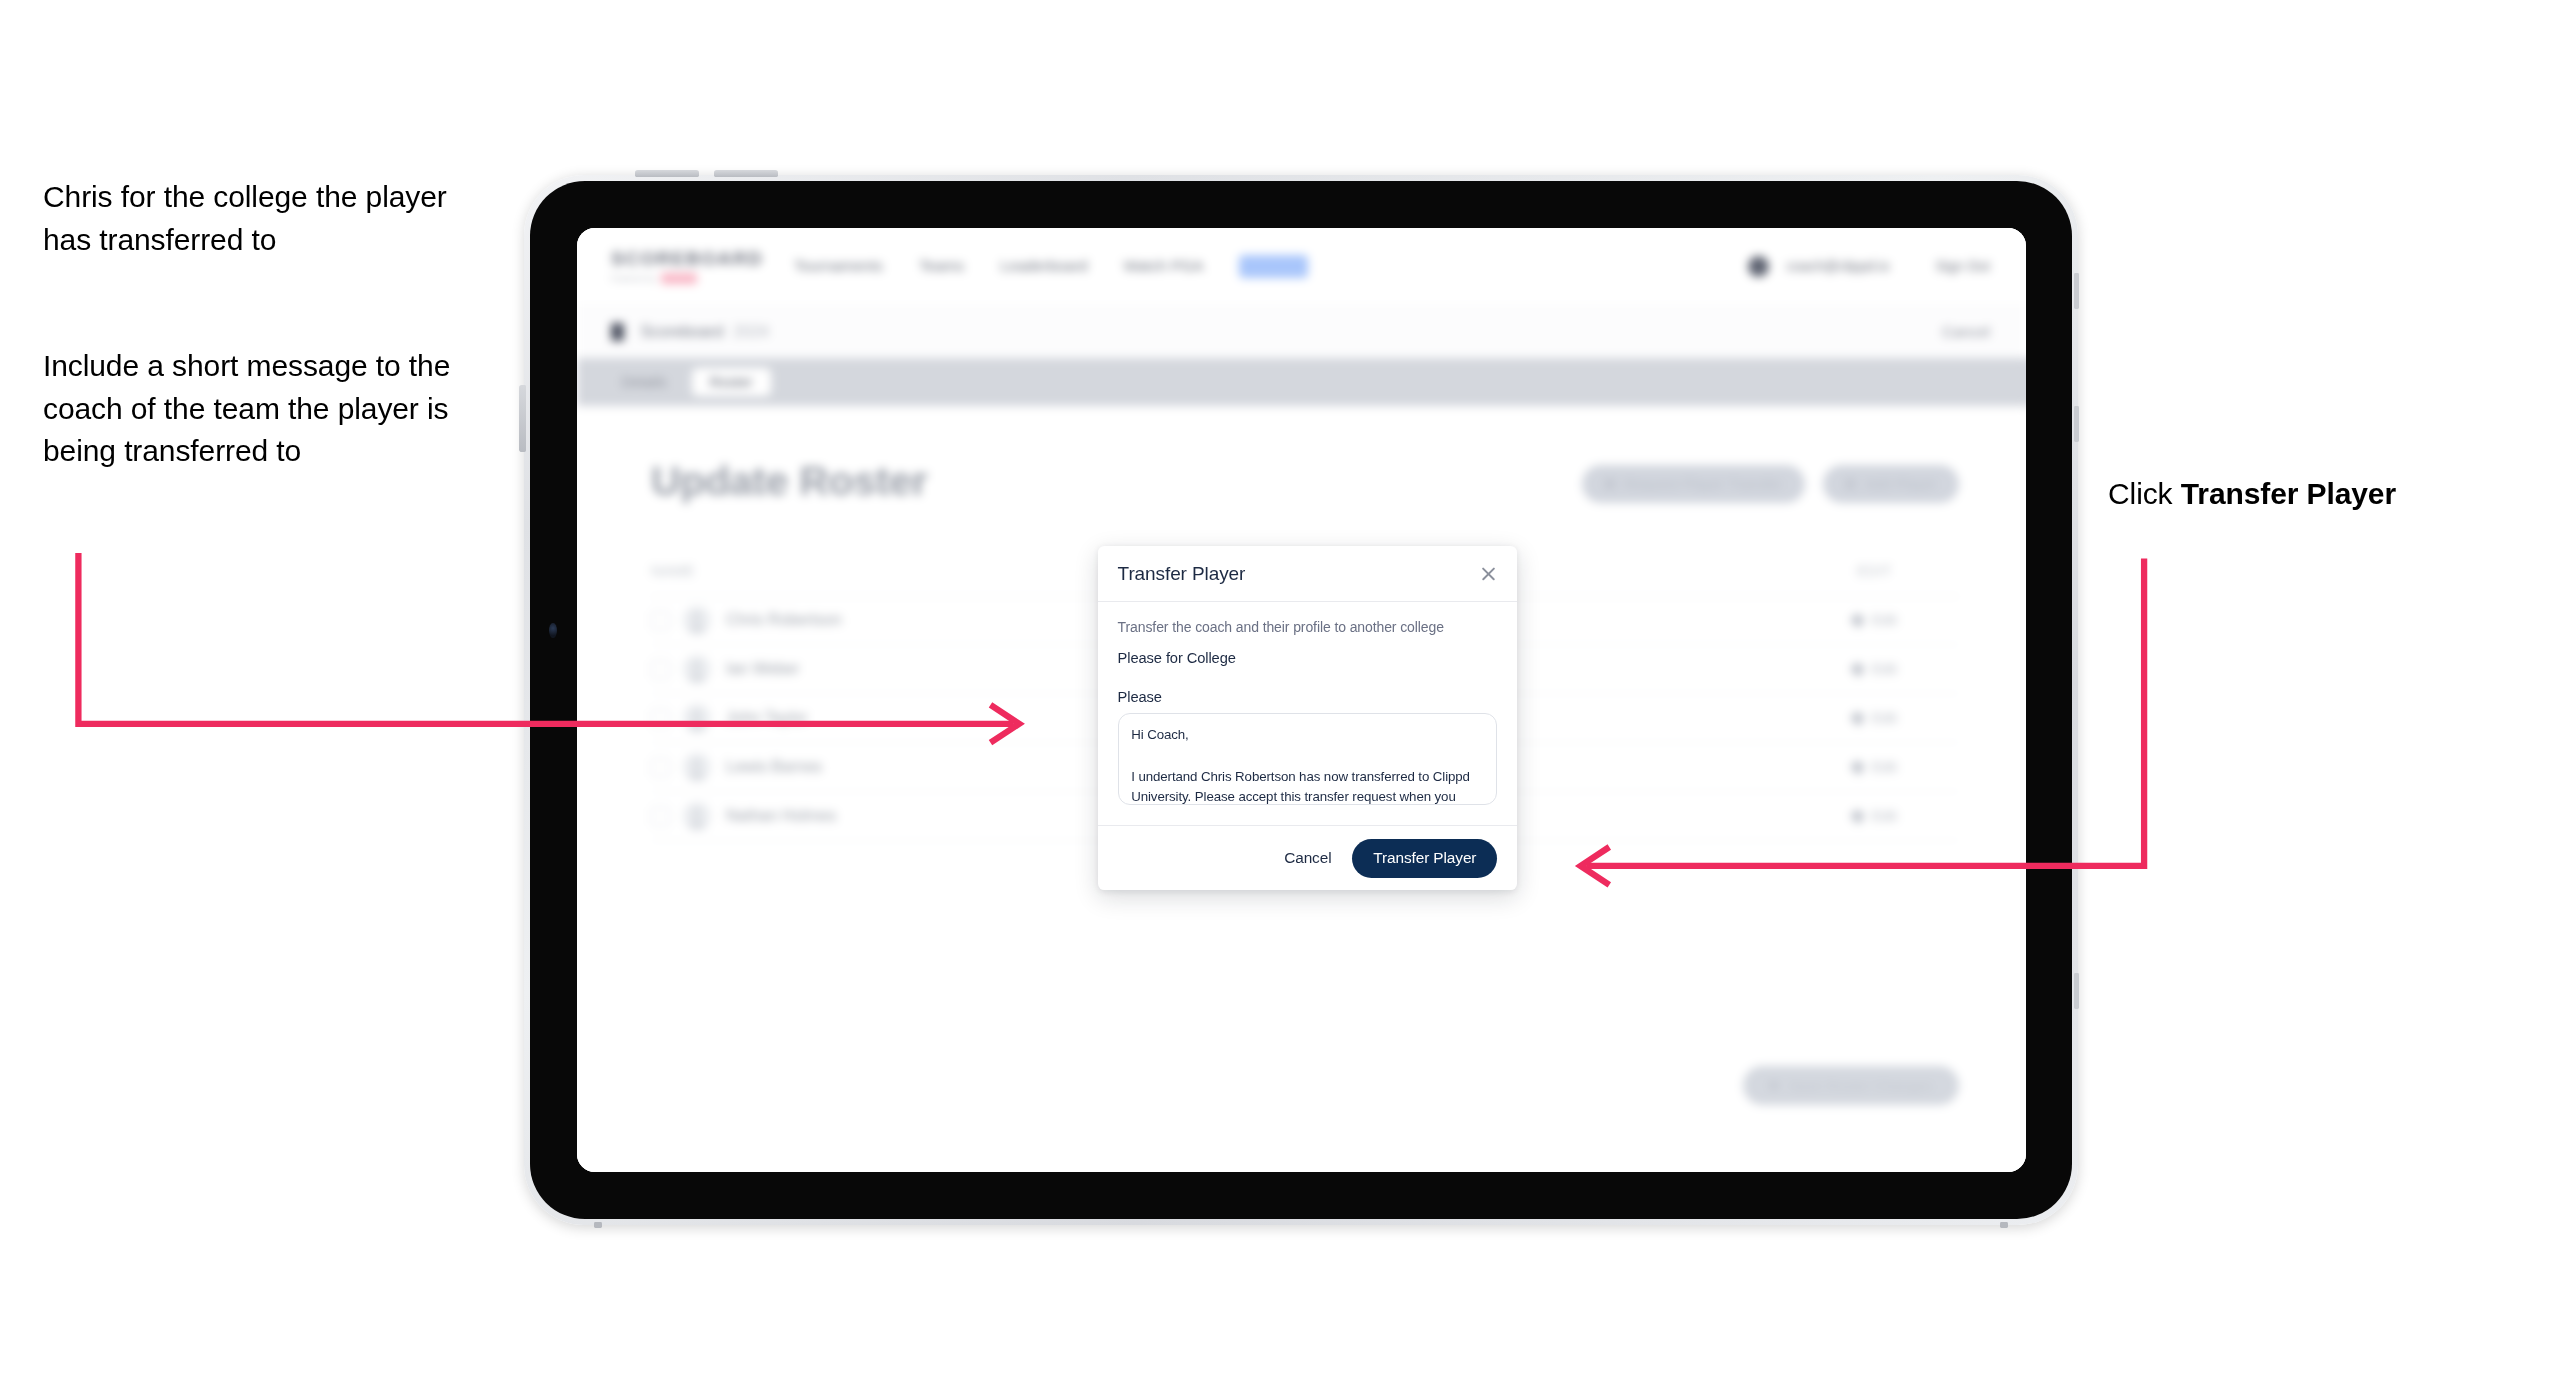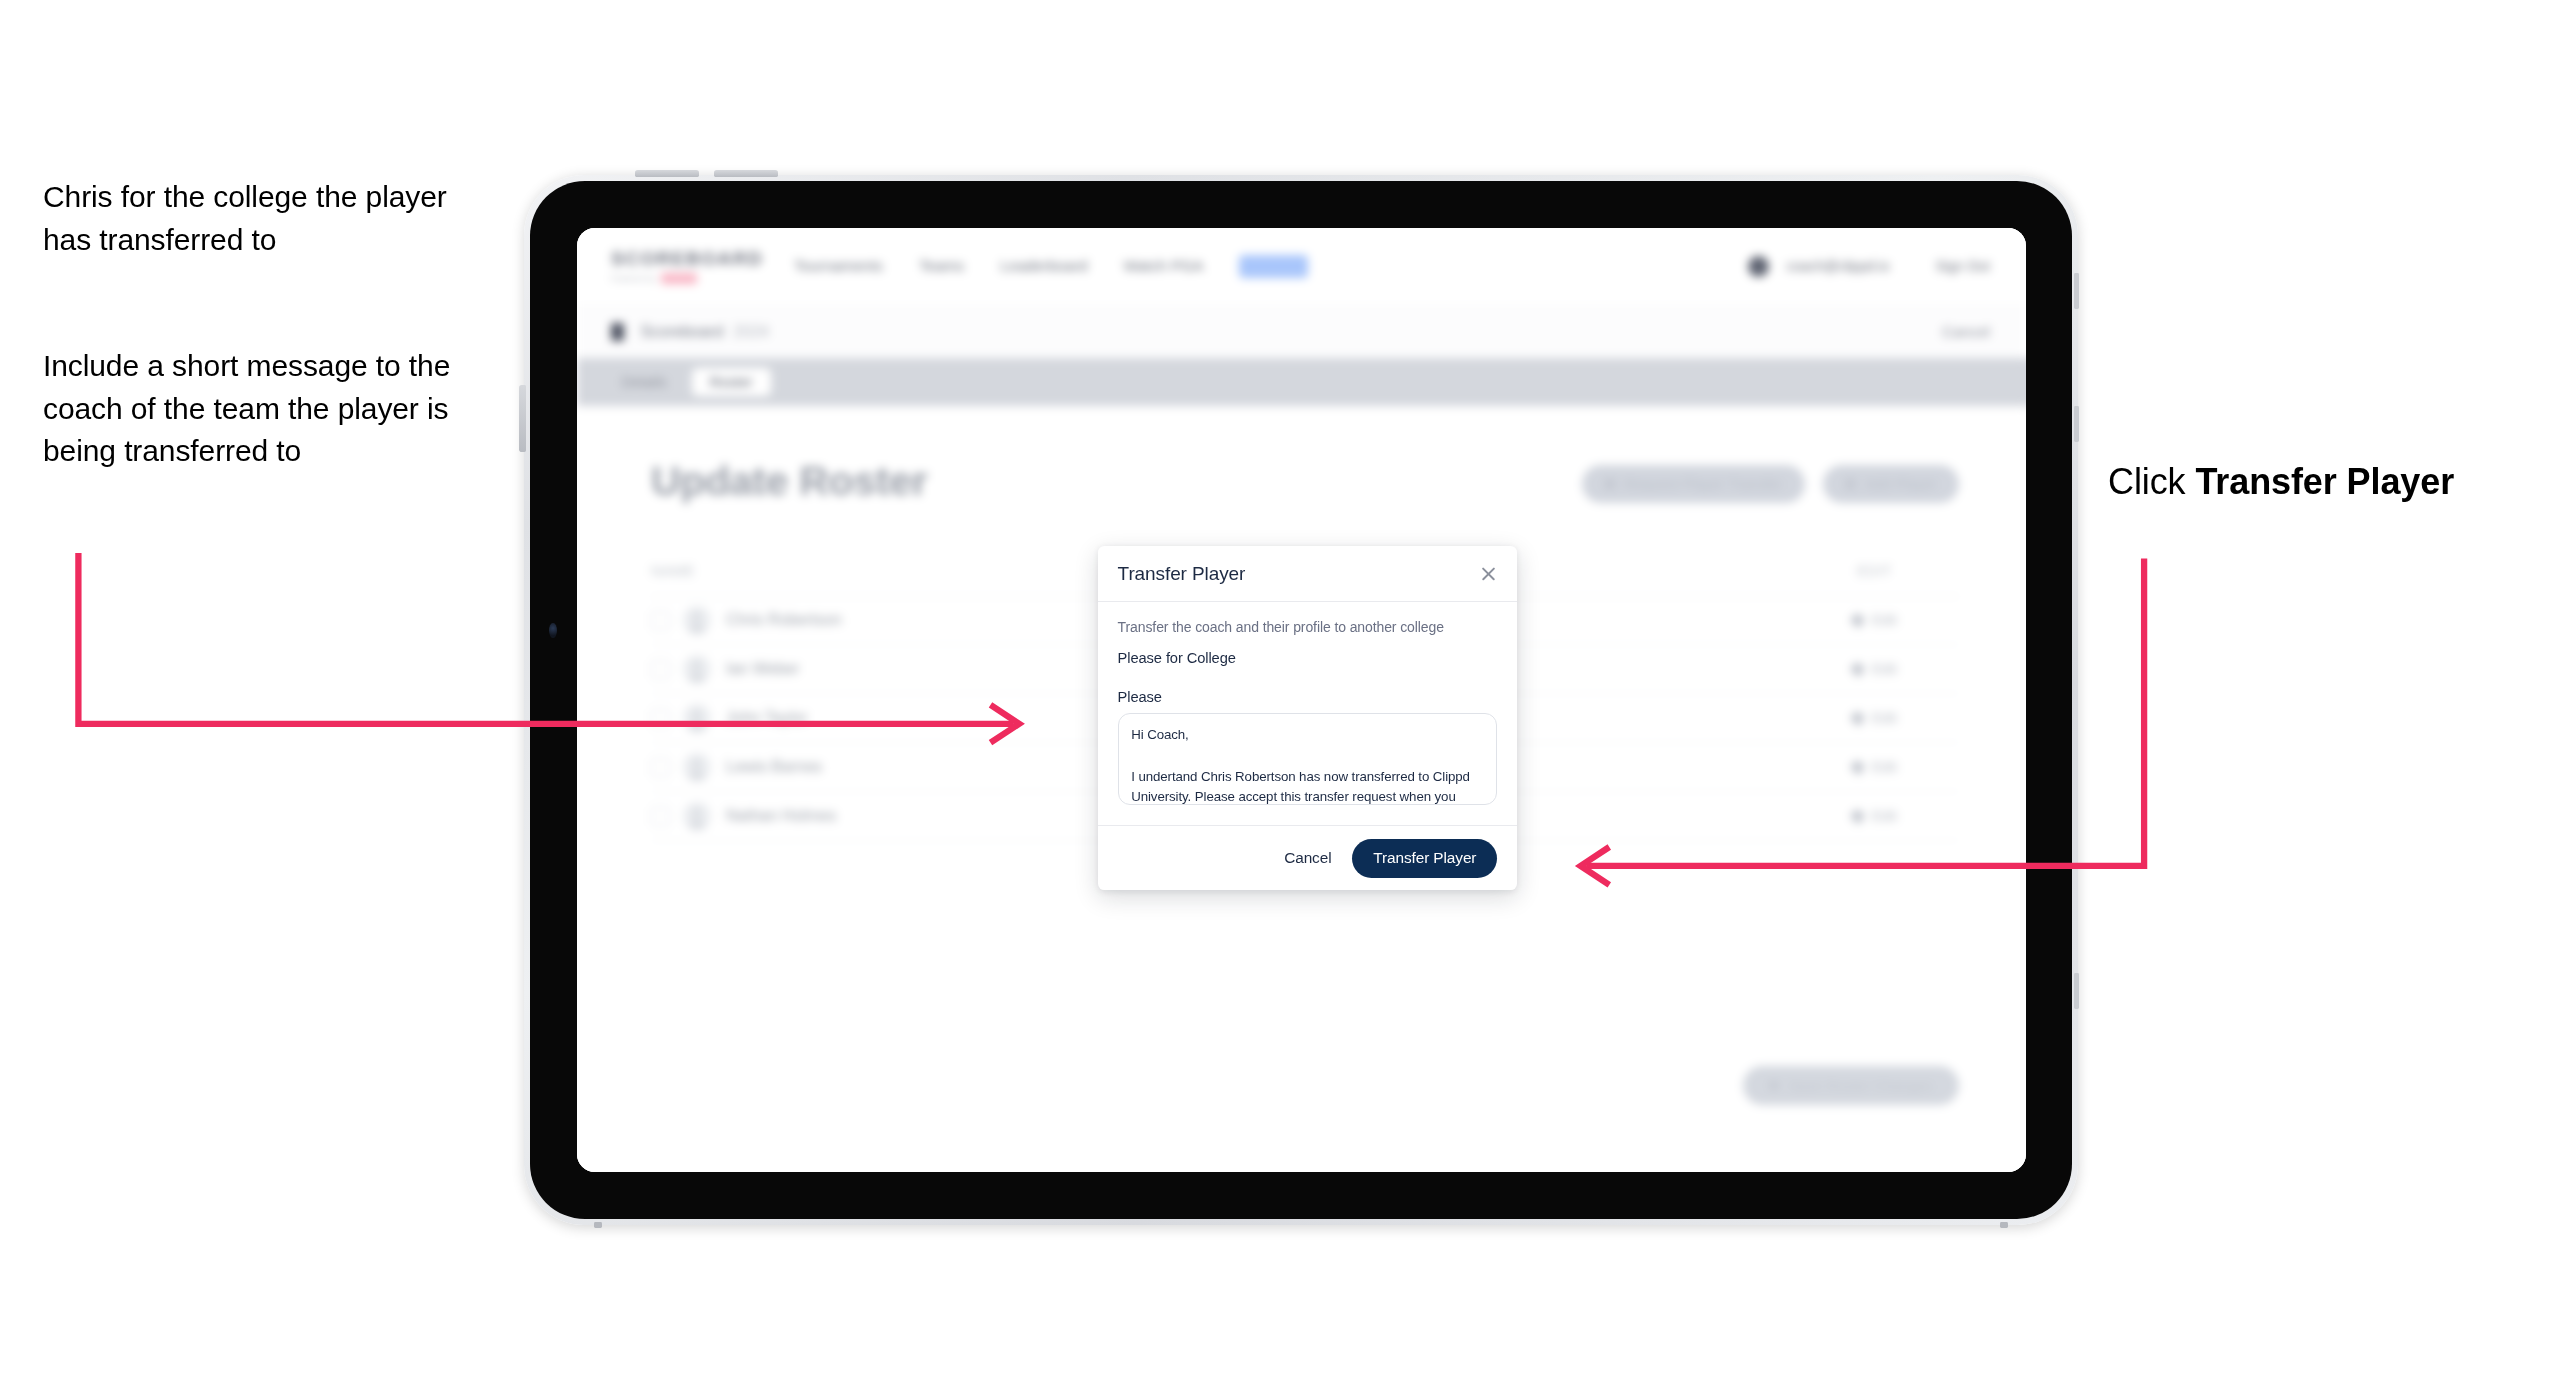--- a/index.html
+++ b/index.html
@@ -32,23 +32,23 @@
   }
   #annot-left-2 {
     left: 43px;
     top: 345px;
     width: 434px;
     font-size: 30px;
     line-height: 1.42;
   }
   #annot-right-1 {
     left: 2108px;
-    top: 456px;
+    top: 473px;
     width: 420px;
-    font-size: 36px;
+    font-size: 30px;
     line-height: 1.42;
     white-space: nowrap;
   }
   #annot-right-1 b { font-weight: 700; }
 
   
   #arrow-layer {
     position: absolute;
     left: 0; top: 0;
     width: 2576px;

